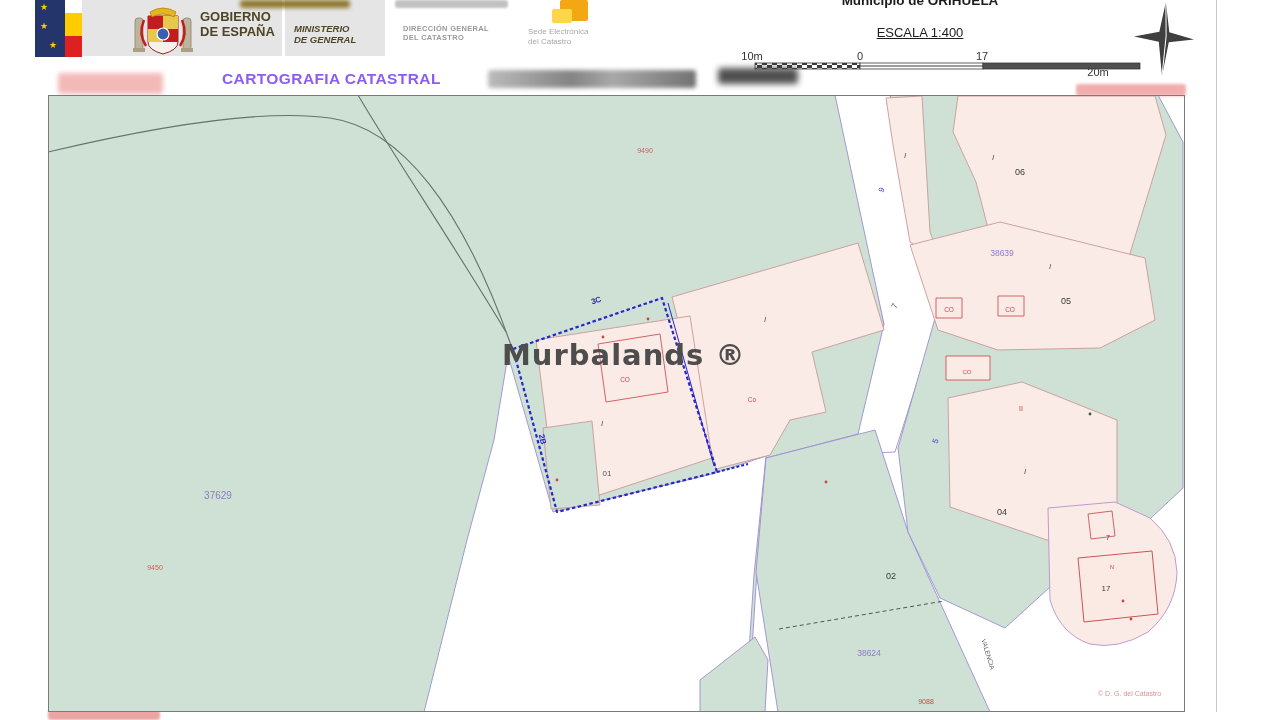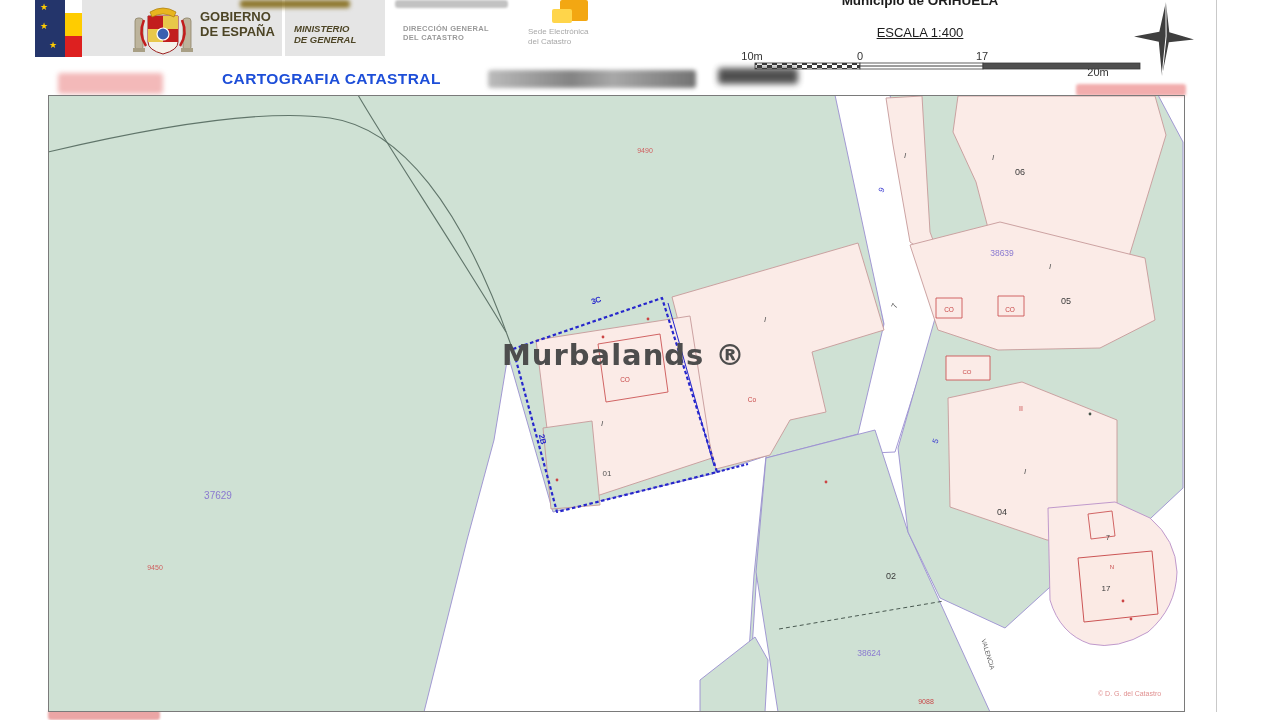--- a/index.html
+++ b/index.html
@@ -20,21 +20,21 @@
   #dgc{left:395px;top:0;width:120px;height:60px;}
   #dgc .t{position:absolute;top:24px;left:0;font-size:7.5px;line-height:9px;color:#9a9a9a;font-weight:bold;letter-spacing:.3px;margin-left:8px;}
   #sede{left:528px;top:0;width:100px;height:60px;}
   #sede .sq1{position:absolute;left:32px;top:0;width:28px;height:21px;background:#f3a712;border-radius:2px;}
   #sede .sq2{position:absolute;left:24px;top:9px;width:20px;height:14px;background:#ffd54a;border-radius:2px;}
   #sede .t{position:absolute;top:27px;left:0;width:100px;text-align:left;font-size:8px;line-height:10px;color:#a8a8a8;}
   #munblock{left:740px;top:0;width:360px;height:60px;text-align:center;color:#1d1d1d;}
   #munblock .l1{position:absolute;top:-7px;width:360px;font-weight:bold;font-size:13.5px;}
   #munblock .l2{position:absolute;top:13px;width:360px;font-size:12.5px;}
   #munblock .l3{position:absolute;top:25px;width:360px;font-size:13px;text-decoration:underline;}
-  #doctitle{left:222px;top:70px;font-weight:bold;font-size:15.5px;letter-spacing:.4px;color:#1d4ed8;}
+  #doctitle{left:222px;top:70px;font-weight:bold;font-size:15.5px;letter-spacing:.4px;color:#8b5cf6;}
   
   #scalebar{left:742px;top:50px;width:400px;height:24px;}
   #scalebar .tick{position:absolute;top:0;transform:translateX(-50%);font-size:11px;color:#333;}
   
   #map{left:48px;top:95px;}
   #watermark{left:502px;top:338px;font-size:29px;font-weight:bold;letter-spacing:1px;color:#4d4d4d;font-family:"DejaVu Sans", sans-serif;}
   #attribution{left:1098px;top:690px;font-size:7px;color:#e09090;}
   #rightline{left:1216px;top:0;width:1px;height:712px;background:#c9c9c9;}
   svg text{font-family:"Liberation Sans", sans-serif;}
 </style>

